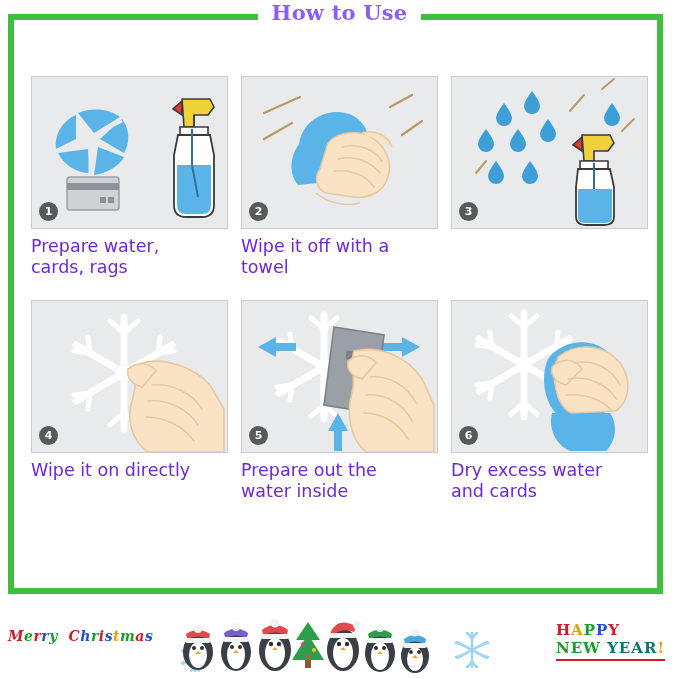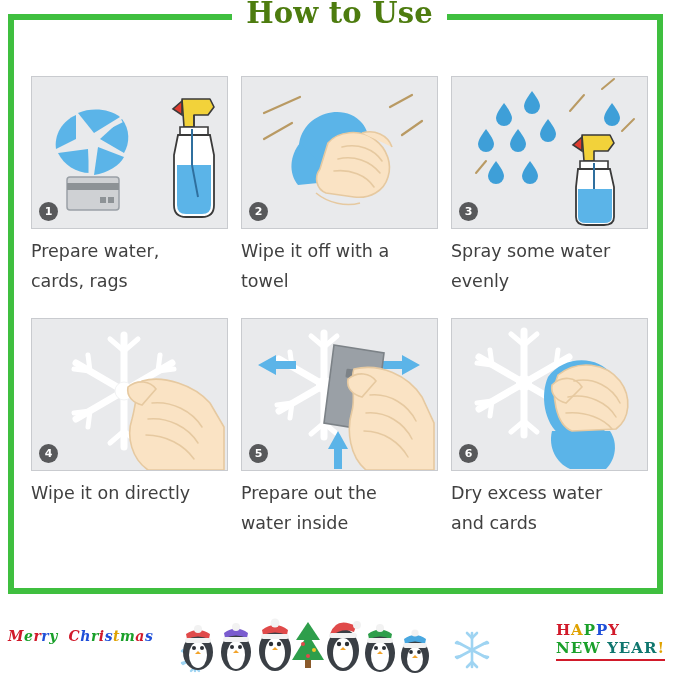--- a/index.html
+++ b/index.html
@@ -19,24 +19,24 @@
     background:#ffffff;
   }
   .title-wrap{
     position:absolute;left:0;top:-2px;width:679px;height:30px;
     display:flex;align-items:center;justify-content:center;
     pointer-events:none;
   }
   .title{
     background:#ffffff;
     padding:0 14px;
-    color:#4d7c0f;
+    color:#8b5cf6;
     font-family:"DejaVu Serif", serif;
     font-weight:bold;
-    font-size:29px;
+    font-size:21px;
     letter-spacing:.2px;
     line-height:26px;
   }
 
   
   .grid{
     position:absolute;left:31px;top:76px;
     width:619px;
     display:flex;flex-direction:column;row-gap:22px;
   }
@@ -54,22 +54,22 @@
     position:absolute;left:7px;bottom:7px;
     width:19px;height:19px;border-radius:50%;
     background:#58595b;color:#ffffff;
     font-size:11px;font-weight:bold;
     display:flex;align-items:center;justify-content:center;
     font-family:"DejaVu Sans", sans-serif;
   }
   .caption{
     margin-top:7px;
     font-size:17.5px;
-    line-height:30px;
-    color:#404040;
+    line-height:21px;
+    color:#6d28d9;
     font-family:"DejaVu Sans", sans-serif;
     white-space:pre-line;
   }
 
   
   .footer{
     position:absolute;left:0;top:604px;width:679px;height:75px;
   }
   .merry{
     position:absolute;left:8px;top:24px;
@@ -226,22 +226,20 @@
               <path d="M130 58 L158 58 L162 66 L156 74 L142 74 L142 84 L132 84 Z" fill="#f2d23a" stroke="#3a3a3a" stroke-width="1.6" stroke-linejoin="round"></path>
               <path d="M130 60 L121 68 L130 74 Z" fill="#e03b2f" stroke="#3a3a3a" stroke-width="1.6"></path>
               <path d="M128 84 L156 84 L156 92 L128 92 Z" fill="#ffffff" stroke="#3a3a3a" stroke-width="1.6"></path>
               <path d="M126 92 L158 92 L162 110 L162 140 Q162 148 152 148 L134 148 Q124 148 124 140 L124 110 Z" fill="#ffffff" stroke="#3a3a3a" stroke-width="1.8"></path>
               <path d="M126 112 L160 112 L160 140 Q160 146 152 146 L134 146 Q126 146 126 140 Z" fill="#5bb4e8"></path>
               <path d="M142 86 L142 112" stroke="#2f6f9e" stroke-width="2"></path>
             </g>
           </svg>
           <div class="badge">3</div>
         </div>
-        <div class="caption">Spray some water
-evenly</div>
       </div>
     </div>
 
     <div class="row">
 
       <div class="cell">
         <div class="imgbox">
           <svg width="195" height="151" viewBox="0 0 195 151">
             <g fill="#ffffff" stroke="#f2f3f4" stroke-width="1">
               <g transform="translate(92,72)">

